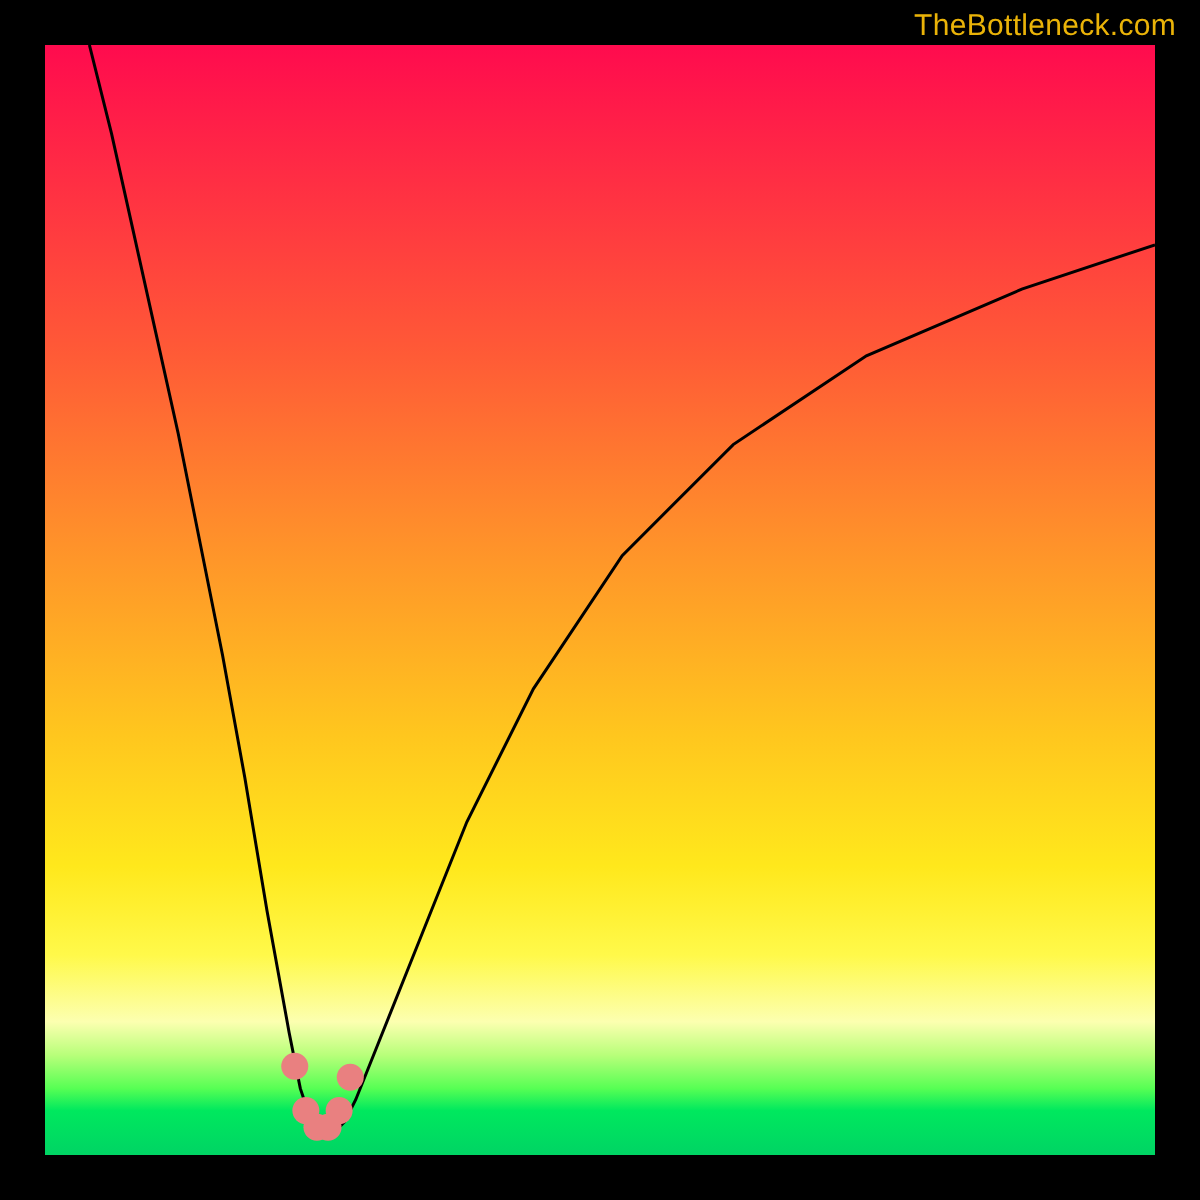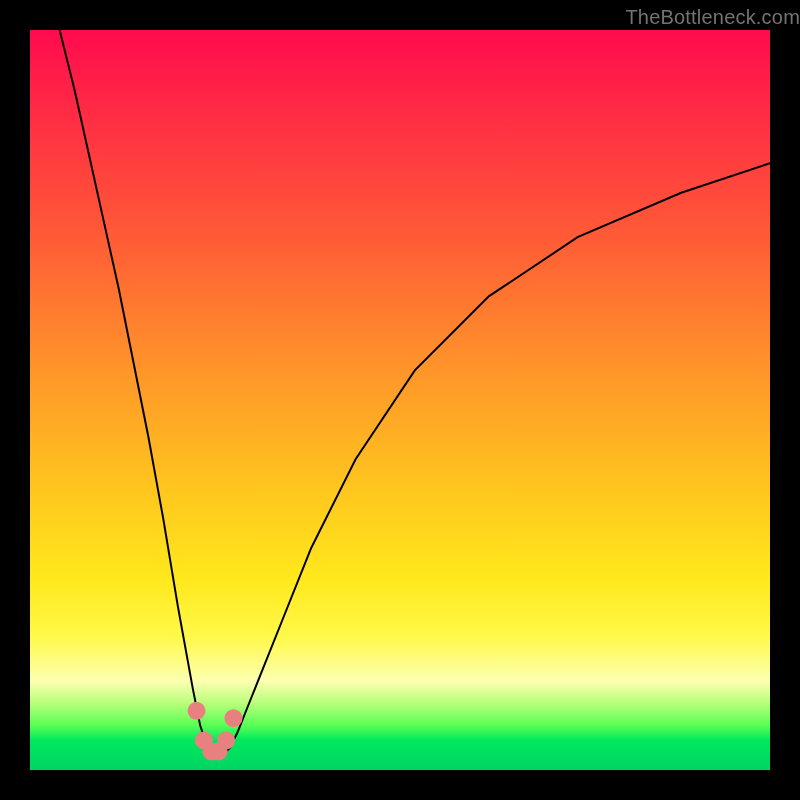--- a/index.html
+++ b/index.html
@@ -35,22 +35,22 @@
       #fcffb0 88%,
       #b8ff7a 91%,
       #57ff54 94%,
       #00e85e 96%,
       #00d464 100%
     );
   }
   .watermark {
     position: absolute;
     top: 6px;
-    right: 0;
-    color: #737373;
+    right: 16px;
+    color: #eab308;
     font-size: 20px;
     font-weight: 500;
     letter-spacing: 0.2px;
     user-select: none;
   }
   svg.curve {
     position: absolute;
     left: 0; top: 0;
     width: 740px;
     height: 740px;

